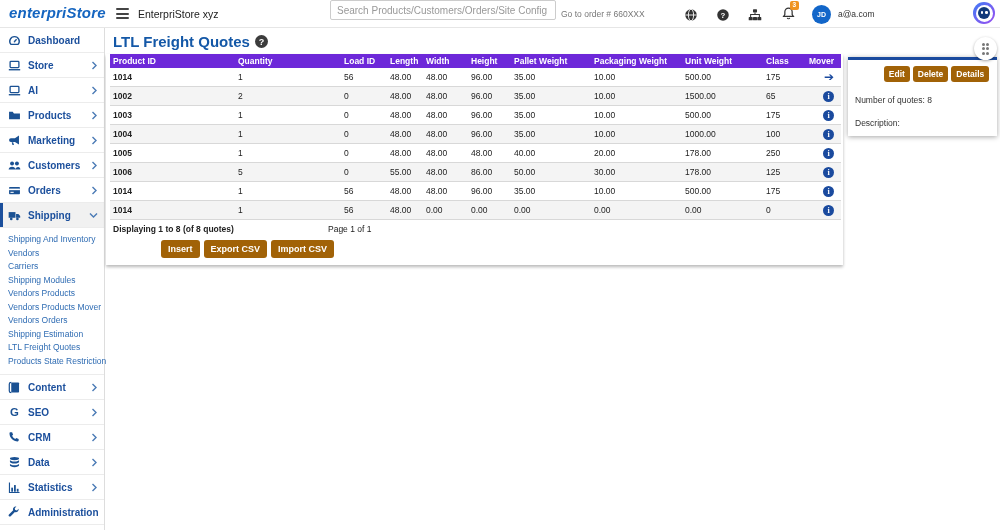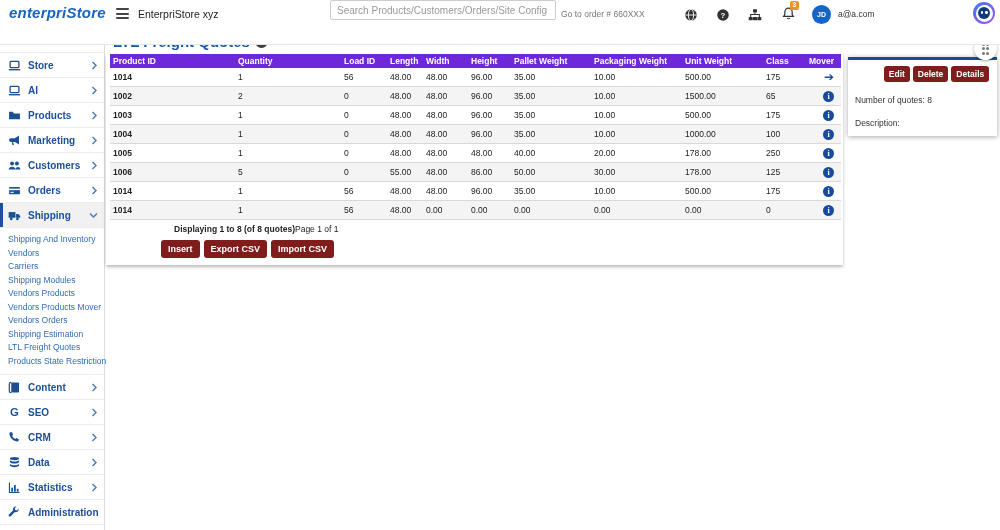--- a/index.html
+++ b/index.html
@@ -1,20 +1,20 @@
 <!DOCTYPE html>
 <html><head>
 <meta charset="utf-8">
 <style>
   * { margin:0; padding:0; box-sizing:border-box; }
   html,body { width:1000px; height:530px; overflow:hidden; background:#fff;
               font-family:"Liberation Sans","DejaVu Sans",sans-serif; }
 
   
-  #header { position:absolute; top:0; left:0; width:1000px; height:45px; background:#fff;
+  #header { position:absolute; top:0; left:0; width:1000px; height:28px; background:#fff;
             border-bottom:1px solid #e6e6e6; z-index:30; }
   .logo { position:absolute; left:9px; top:4px; font-size:15px; font-weight:bold; font-style:italic;
           color:#1565c0; letter-spacing:.2px; }
   .hamburger { position:absolute; left:116px; top:8px; width:13px; height:11px; cursor:pointer; }
   .hamburger span { display:block; height:2px; background:#444; margin-bottom:2.5px; border-radius:1px; }
   .site-name { position:absolute; left:138px; top:8px; font-size:10.5px; color:#222; }
   .search-box { position:absolute; left:330px; top:0; width:226px; height:20px; border:1px solid #ccc;
                 border-radius:2px; font-size:10px; padding:0 6px; color:#444; outline:none; }
   .search-box::placeholder { color:#999; }
   .order-box { position:absolute; left:561px; top:4px; width:110px; height:20px; border:none;
@@ -66,23 +66,23 @@
              white-space:nowrap; }
   tbody tr { cursor:pointer; }
   tbody tr:nth-child(even) { background:#f4f4f4; }
   tbody td.pid { font-weight:bold; }
   td.act, th.act { text-align:right; padding-right:7px; }
   .info-ic { display:inline-flex; width:11px; height:11px; border-radius:50%; background:#1a4a9e; color:#fff;
              font-size:8px; font-weight:bold; align-items:center; justify-content:center; cursor:pointer;
              font-family:"Liberation Serif",serif; }
   .arrow-ic { color:#1a4a9e; font-size:12px; font-weight:bold; cursor:pointer; line-height:11px; }
   .tfooter { display:flex; align-items:center; font-size:8.5px; color:#222; padding:4px 0 2px 3px; }
-  .tfooter .disp { font-weight:bold; width:182px;text-align:right; }
+  .tfooter .disp { font-weight:bold; width:215px; }
   .btn-row { display:flex; gap:4px; margin:4px 0 2px 51px; }
-  .dbtn { background:#7f1d1d; color:#fff; font-size:9px; font-weight:bold; border:none; border-radius:3px;
+  .dbtn { background:#a16207; color:#fff; font-size:9px; font-weight:bold; border:none; border-radius:3px;
           padding:4px 7px; cursor:pointer; white-space:nowrap; }
 
   
   .drag-circle { position:absolute; left:974px; top:37px; width:23px; height:23px; border-radius:50%;
                  background:#fff; box-shadow:0 1px 3px rgba(0,0,0,.35); display:flex; align-items:center;
                  justify-content:center; cursor:grab; z-index:10; }
   .dots { display:grid; grid-template-columns:3px 3px; grid-template-rows:3px 3px 3px; gap:1.5px; }
   .dots i { background:#777; border-radius:50%; }
   .panel { position:absolute; left:848px; top:57px; width:149px; background:#fff;
            border-top:3px solid #1a4a9e; box-shadow:0 1px 5px rgba(0,0,0,.35); padding:6px 5px 8px 5px; }

